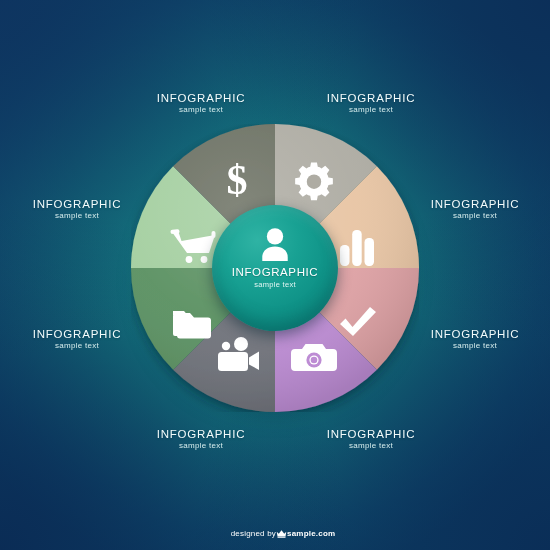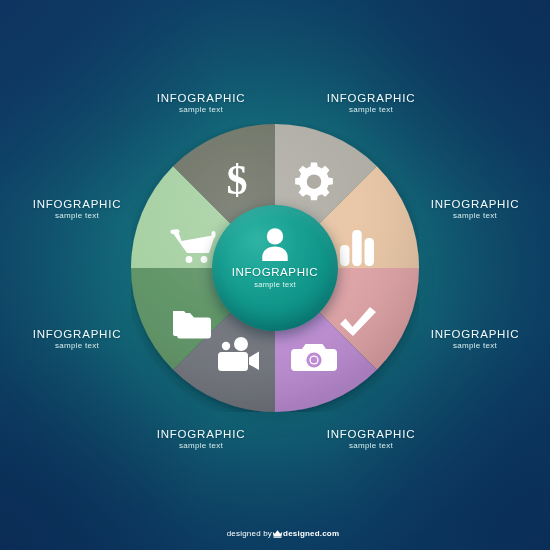--- a/index.html
+++ b/index.html
@@ -251,16 +251,16 @@
     <div class="t">INFOGRAPHIC</div>
     <div class="s">sample text</div>
   </div>
 
   <div id="footer">
     <span>designed by</span>
     <svg class="crown" viewBox="0 0 22 18">
       <path d="M1.5 5.5 L5.5 9.5 L11 2.5 L16.5 9.5 L20.5 5.5 L19 15 L3 15 Z" fill="#ffffff"></path>
       <rect x="3" y="15.5" width="16" height="2" fill="#ffffff"></rect>
     </svg>
-    <span class="fp">designed.com</span>
+    <span class="fp">sample.com</span>
   </div>
 
 </div>
 
 </body></html>

